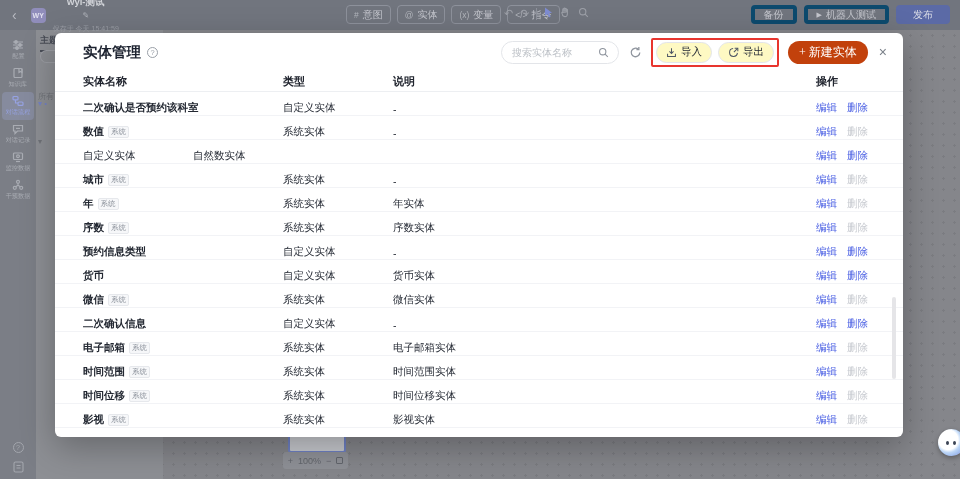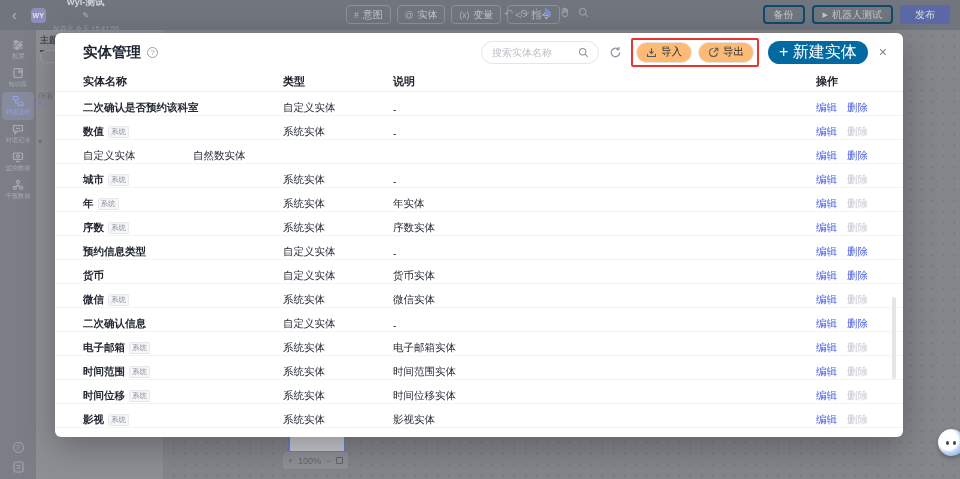--- a/index.html
+++ b/index.html
@@ -21,21 +21,21 @@
   .doc-title { font-size:9.5px; color:#d2d4d9; font-weight:bold; display:flex; gap:4px; align-items:center;flex-direction:column; }
   .doc-sub { font-size:7px; color:#9b9ea6; margin-top:1px; }
   .pencil { font-size:8px; color:#aeb1b8; }
   .nav-group { position:absolute; left:346px; top:5px; display:flex; gap:6px; }
   .nav-btn { height:19px; padding:0 7px; border:1px solid #8d919b; border-radius:4px;
              display:flex; align-items:center; gap:4px; color:#c4c6cd; font-size:10px; }
   .nav-btn .ic { font-size:8.5px; color:#b2b5bc; }
   .tool-group { position:absolute; left:504px; top:7px; display:flex; align-items:center; gap:7px; color:#9da0a8; }
   .tool-group .divider { width:1px; height:12px; background:#8d919b; }
   .right-group { position:absolute; right:10px; top:5px; display:flex; align-items:center; gap:7px; }
-  .tb-btn { height:19px; padding:0 9px; border:2px solid #0c4a6e; border-radius:4px;
+  .tb-btn { height:19px; padding:0 9px; border:4px solid #0c4a6e; border-radius:4px;
             display:flex; align-items:center; gap:4px; color:#c4c6cd; font-size:10px; }
   .tb-btn.primary { background:#5b6aa6; border-color:#5b6aa6; color:#dadde7; padding:0 13px; }
   .play-ic { font-size:7px; }
 
   .side-rail { position:absolute; left:0; top:30px; width:36px; height:449px; background:#7b7e86;
                display:flex; flex-direction:column; align-items:center; padding-top:6px; }
   .rail-item { width:32px; height:28px; display:flex; flex-direction:column; align-items:center;
                justify-content:center; color:#a9acb3; border-radius:4px; margin-bottom:0; }
   .rail-item svg { width:12px; height:12px; }
   .rail-item .lbl { font-size:6.5px; transform:scale(.95); white-space:nowrap; margin-top:1px; }
@@ -77,25 +77,25 @@
              font-size:7.5px; display:flex; align-items:center; justify-content:center; margin-left:6px; }
   .head-right { margin-left:auto; display:flex; align-items:center; }
   .search-box { width:118px; height:23px; border:1px solid #e3e5e9; border-radius:12px; display:flex;
                 align-items:center; padding:0 8px 0 10px; }
   .search-box input { border:none; outline:none; width:86px; font-size:10px; color:#333;
                       font-family:inherit; background:transparent; }
   .search-box input::placeholder { color:#bcc0c6; }
   .search-ic, .refresh-ic { color:#8f959e; display:flex; }
   .refresh-ic { margin:0 9px 0 10px; }
   .hl-wrap { border:2px solid #e8352e; border-radius:2px; padding:2px 3px; display:flex; gap:6px; }
-  .chip-btn { height:21px; padding:0 9px; border:1px solid #e3e5e9; border-radius:11px; background:#fdba74;
+  .chip-btn { height:21px; padding:0 9px; border:1px solid #e3e5e9; border-radius:11px; background:#fef9c3;
               display:flex; align-items:center; gap:4px; font-size:10.5px; color:#242a35; cursor:default; }
   .chip-btn svg { color:#4e5665; }
   .create-btn { height:23px; padding:0 11px; margin-left:9px; border:none; border-radius:12px;
-                background:#0369a1; color:#fff; font-size:16px; display:flex; align-items:center; font-family:Liberation Sans, sans-serif; }
+                background:#c2410c; color:#fff; font-size:12px; display:flex; align-items:center; font-family:Liberation Serif, serif; }
   .close-x { margin-left:11px; color:#7a8089; font-size:14px; line-height:1; }
 
   .thead { display:flex; height:21px; align-items:center; padding-left:28px; padding-right:12px;
            border-bottom:1px solid #edeff2; font-size:11px; font-weight:bold; color:#20242e; flex:none; }
   .c-name { width:200px; } .c-type { width:110px; } .c-desc { flex:1; } .c-act { width:75px; }
   .tbody { position:relative; flex:1; overflow:hidden; }
   .row { display:flex; height:24px; align-items:flex-end; padding-left:28px; padding-right:12px;
          border-bottom:1px solid #f2f3f6; font-size:10.5px; color:#272c36; }
   .row-name-text { font-weight:bold; color:#232832; }
   .sys-badge { display:inline-block; margin-left:4px; padding:0 2px; font-size:7.5px; color:#8f959e;

